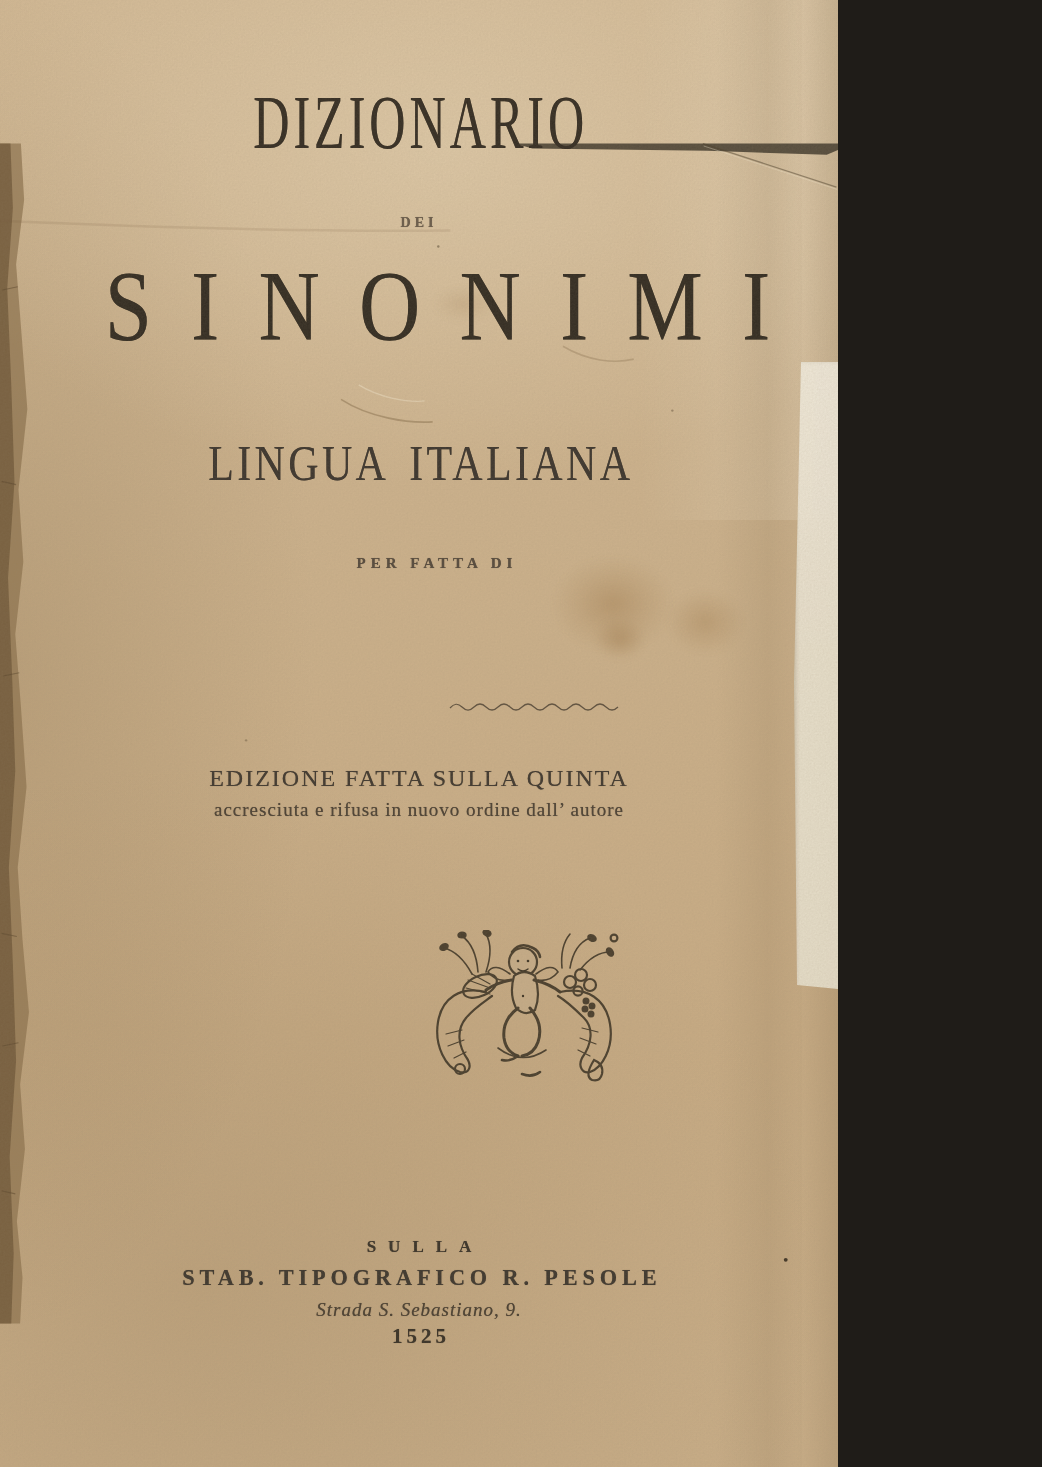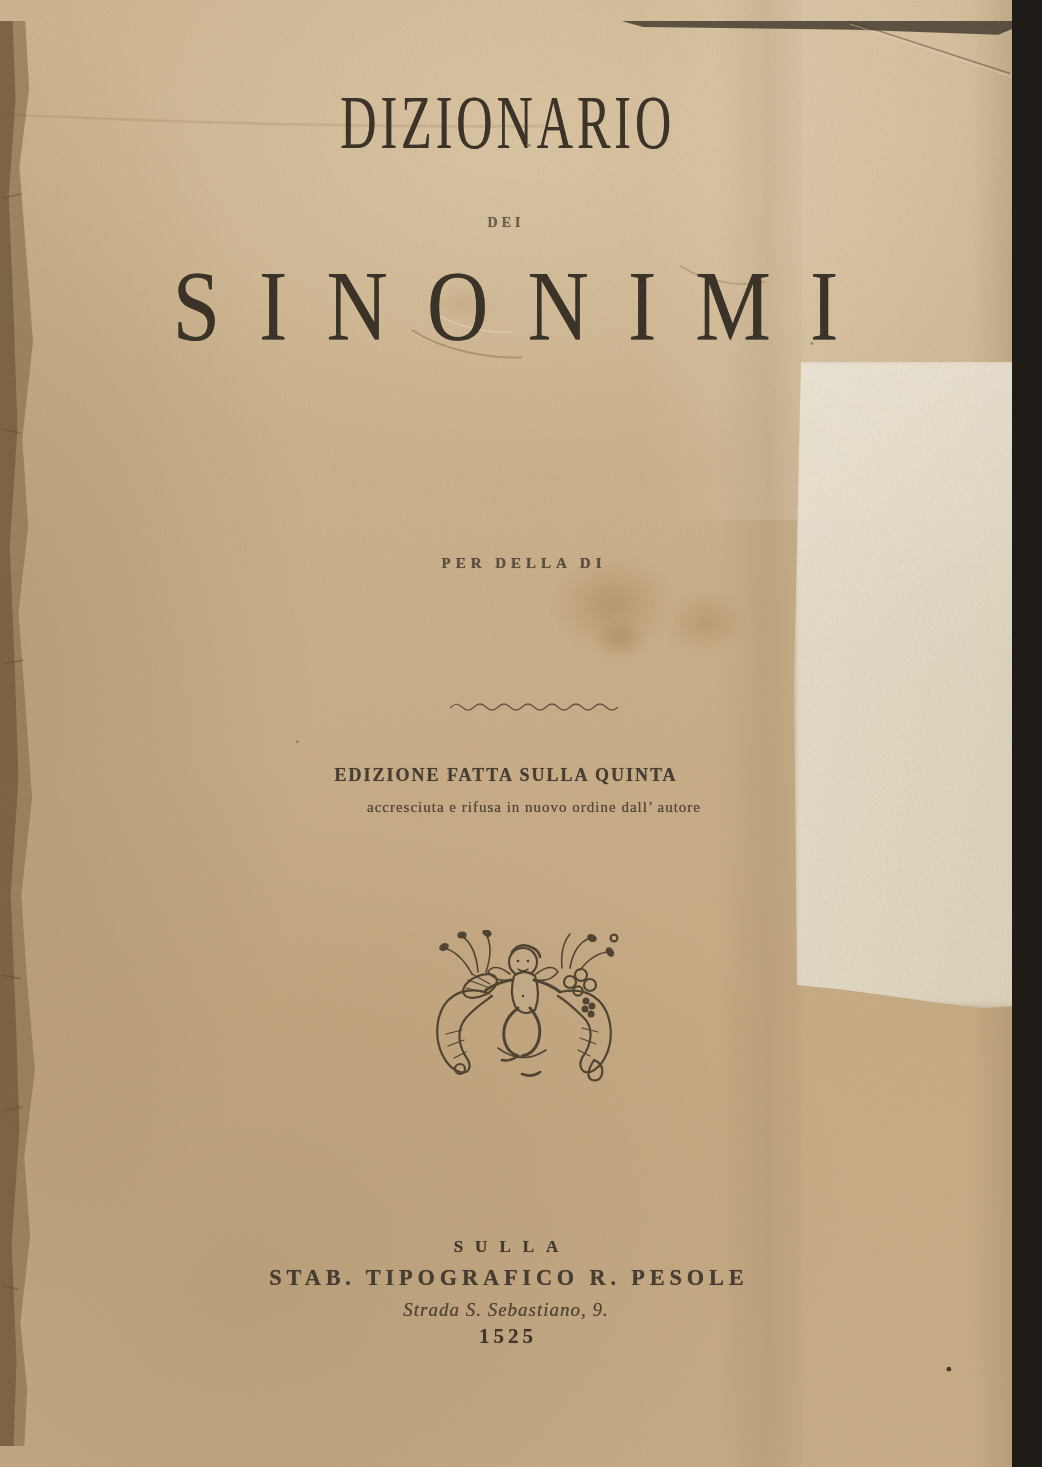--- a/index.html
+++ b/index.html
@@ -1,24 +1,23 @@
 <!DOCTYPE html>
 <html><head>
 <meta charset="utf-8">
 <style>
   html,body{margin:0;padding:0;background:#1f1c18;}
   .page{
-    position:relative;width:976px;height:1467px;overflow:hidden;
+    position:relative;width:838px;height:1467px;overflow:hidden;
     font-family:"Liberation Serif","DejaVu Serif",serif;
     background:
       radial-gradient(ellipse 760px 480px at 52% 10%, rgba(238,221,190,.50), rgba(238,221,190,0) 70%),
       radial-gradient(ellipse 900px 760px at 24% 88%, rgba(116,92,58,.16), rgba(116,92,58,0) 70%),
       radial-gradient(ellipse 420px 900px at 0% 45%, rgba(120,96,60,.22), rgba(120,96,60,0) 75%),
       linear-gradient(180deg,#d4ba95 0%,#cfb48e 35%,#cbae86 70%,#cdb18a 100%);
-    padding-left: 36px;
   }
   .layer{position:absolute;left:0;top:0;width:100%;height:100%;pointer-events:none;}
   
   .band-prepatch{position:absolute;left:716px;top:0;width:86px;height:100%;
     background:linear-gradient(90deg,rgba(118,94,60,0),rgba(118,94,60,.13) 60%,rgba(118,94,60,.04));}
   .band-rightedge{position:absolute;right:0;top:0;width:42px;height:100%;
     background:linear-gradient(270deg,rgba(110,88,56,.18),rgba(110,88,56,0));}
   .glow-topright{position:absolute;left:640px;top:0;width:402px;height:520px;
     background:linear-gradient(90deg,rgba(255,246,226,0),rgba(255,246,226,.22) 40%,rgba(255,246,226,.10));}
   
@@ -48,22 +47,22 @@
   .t-dizionario .tx{transform:scaleX(.66);padding-left:6px;}
   .t-dei{top:216px;font-size:14px;font-weight:bold;letter-spacing:4px;color:#675949;}
   .t-sinonimi{top:256px;font-size:100px;letter-spacing:46px;color:#2c261d;}
   .t-sinonimi .tx{transform:scaleX(.85);padding-left:46px;}
   .t-della{top:392px;font-size:14px;font-weight:bold;letter-spacing:3px;color:#675949;}
   .t-lingua{top:438px;font-size:50px;letter-spacing:4px;word-spacing:10px;color:#36302a;}
   .t-lingua .tx{transform:scaleX(.84);padding-left:4px;}
   .t-percura{top:556px;left:18px;font-size:15px;font-weight:bold;letter-spacing:5px;color:#51463a;}
   .t-author{top:616px;font-size:58px;font-weight:bold;letter-spacing:4px;word-spacing:24px;color:#2e271e;}
   .t-author .tx{transform:scaleX(.74);padding-left:4px;}
-  .t-ed1{top:766px;font-size:18px;font-weight:bold;letter-spacing:2px;color:#3a332b;}
-  .t-ed2{top:800px;font-size:15px;letter-spacing:1px;color:#473d31;margin-left:28px;}
+  .t-ed1{top:766px;font-size:24px;font-weight:normal;letter-spacing:2px;color:#3a332b;}
+  .t-ed2{top:800px;font-size:19px;letter-spacing:1px;color:#473d31;}
   .t-napoli{top:1238px;font-size:17px;font-weight:bold;letter-spacing:12px;color:#332d24;}
   .t-napoli .tx{padding-left:12px;}
   .t-stab{top:1266px;font-size:23px;font-weight:bold;letter-spacing:5px;color:#38322a;}
   .t-stab .tx{transform:scaleX(.97);padding-left:5px;}
   .t-strada{top:1300px;font-size:19px;font-style:italic;letter-spacing:1px;color:#453b2e;}
   .t-year{top:1326px;font-size:21px;font-weight:bold;letter-spacing:4px;color:#332c22;}
   .t-year .tx{padding-left:4px;}
   .squiggle{position:absolute;left:448px;top:701px;}
   .ornament{position:absolute;left:402px;top:930px;}
   svg{display:block;}
@@ -113,22 +112,25 @@
 
   <div class="line t-dizionario">
     <span class="tx">DIZIONARIO</span>
   </div>
   <div class="line t-dei">
     <span class="tx">DEI</span>
   </div>
   <div class="line t-sinonimi">
     <span class="tx">SINONIMI</span>
   </div>
+  <div class="line t-lingua">
+    <span class="tx">LINGUA ITALIANA</span>
+  </div>
   <div class="line t-percura">
-    <span class="tx">PER DELLA DI</span>
+    <span class="tx">PER FATTA DI</span>
   </div>
 
   <svg class="squiggle" width="180" height="12" viewBox="0 0 180 12">
     <path d="M2,7 q6,-7 12,-1 t12,0 t12,0 t12,0 t12,0 t12,0 t12,0 t12,0 t12,0 t12,0 t12,0 t12,0 t12,0 t12,0" fill="none" stroke="rgba(62,52,40,.8)" stroke-width="1.2"></path>
   </svg>
 
   <div class="line t-ed1">
     <span class="tx">EDIZIONE FATTA SULLA QUINTA</span>
   </div>
   <div class="line t-ed2">

